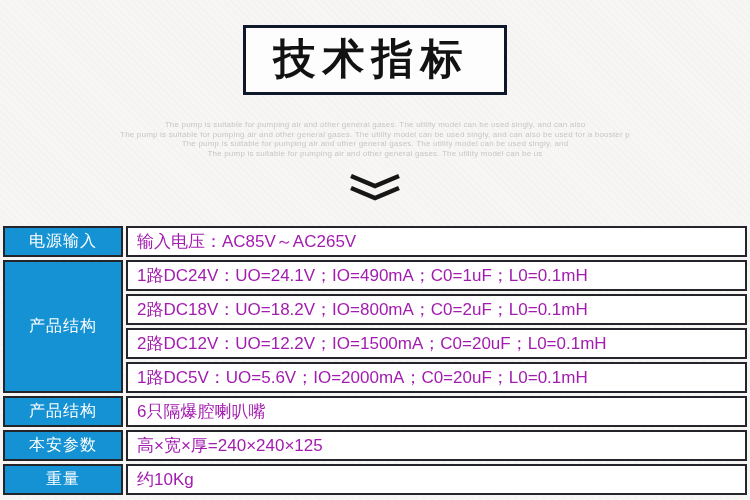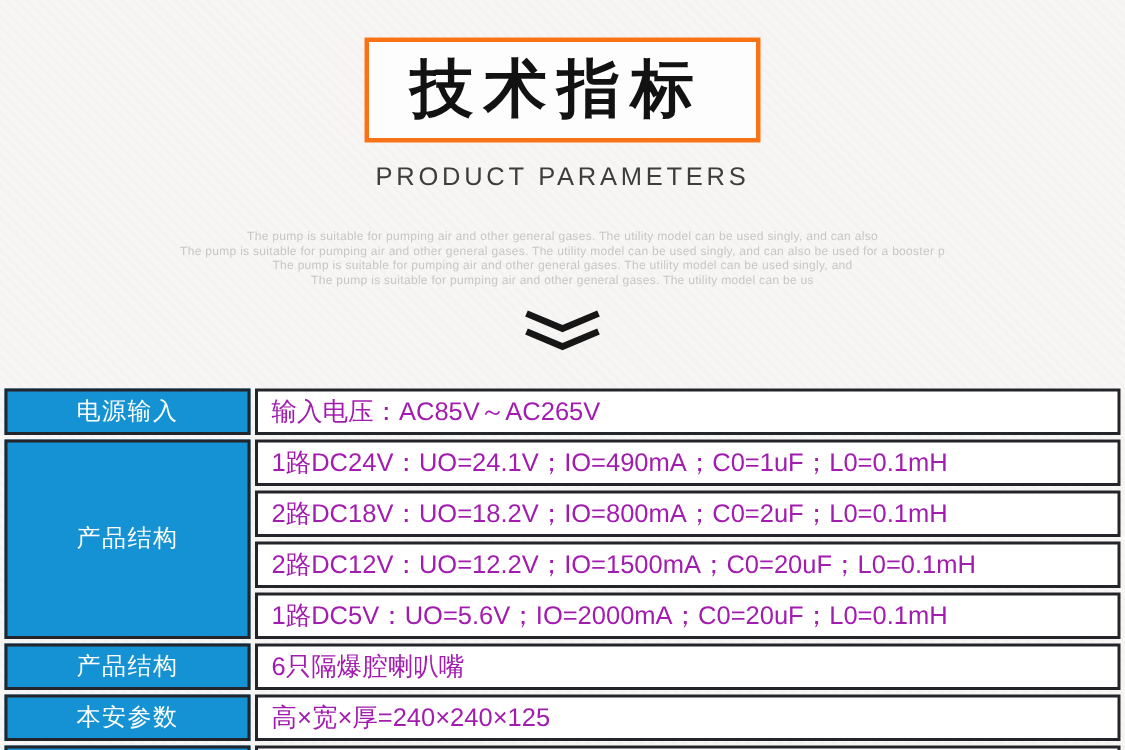--- a/index.html
+++ b/index.html
@@ -7,21 +7,21 @@
   body {
     font-family:"Liberation Sans","DejaVu Sans",sans-serif;
     background-color:#f7f6f5;
     background-image:repeating-linear-gradient(45deg, rgba(0,0,0,0.012) 0 2px, transparent 2px 5px);
   }
 
   
   .header { text-align:center; padding-top:25px; }
   .title-box {
     display:inline-block;
-    border:3px solid #f97316;
+    border:3px solid #0f172a;
     background:#fdfdfd;
     padding:6px 26px 8px 12px;
     min-width:264px;
   }
   .title-box h1 {
     font-size:42px;
     font-weight:700;
     color:#121212;
     letter-spacing:7px;
     text-indent:7px;
@@ -52,21 +52,21 @@
     border-collapse:separate;
     border-spacing:3px;
     table-layout:fixed;
   }
   table.params td {
     border:2.5px solid #24252b;
     height:25px;
     vertical-align:middle;
   }
   td.label {
-    width:164px;
+    width:120px;
     background:#1492d3;
     color:#ffffff;
     text-align:center;
     font-size:16px;
     letter-spacing:1px;
   }
   td.value {
     background:#ffffff;
     color:#a21caf;
     font-size:17px;
@@ -75,21 +75,20 @@
     overflow:hidden;
   }
 </style>
 </head>
 <body>
 
 <div class="header">
   <div class="title-box">
     <h1>技术指标</h1>
   </div>
-  <div class="subtitle">PRODUCT PARAMETERS</div>
   <div class="fine-print">
     <div>The pump is suitable for pumping air and other general gases. The utility model can be used singly, and can also</div>
     <div>The pump is suitable for pumping air and other general gases. The utility model can be used singly, and can also be used for a booster p</div>
     <div>The pump is suitable for pumping air and other general gases. The utility model can be used singly, and</div>
     <div>The pump is suitable for pumping air and other general gases. The utility model can be us</div>
   </div>
   <div class="chevron-wrap">
     <svg width="58" height="30" viewBox="0 0 58 30" fill="none">
       <polyline points="5,3 29,13 53,3" stroke="#161616" stroke-width="4.5" fill="none"></polyline>
       <polyline points="5,15 29,25 53,15" stroke="#161616" stroke-width="4.5" fill="none"></polyline>

